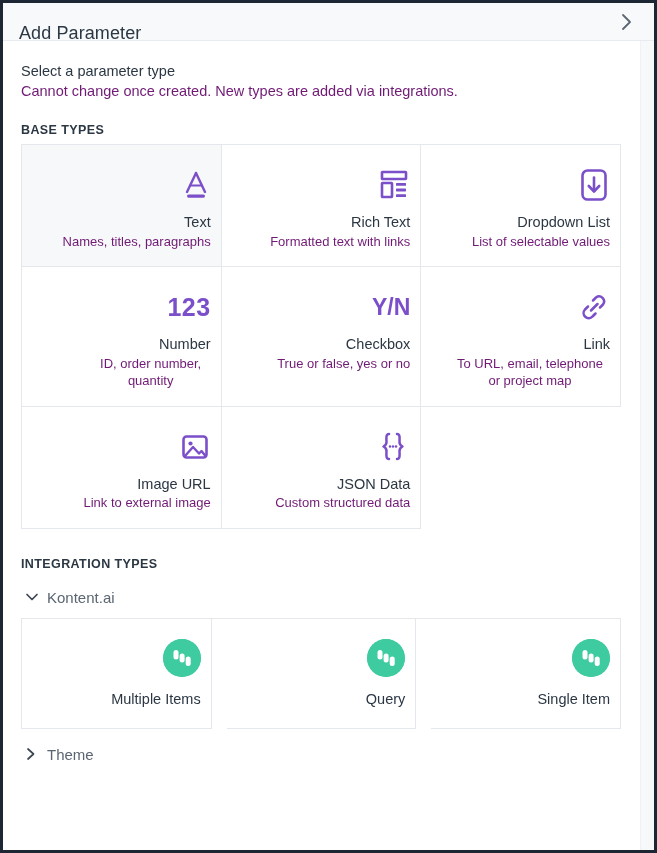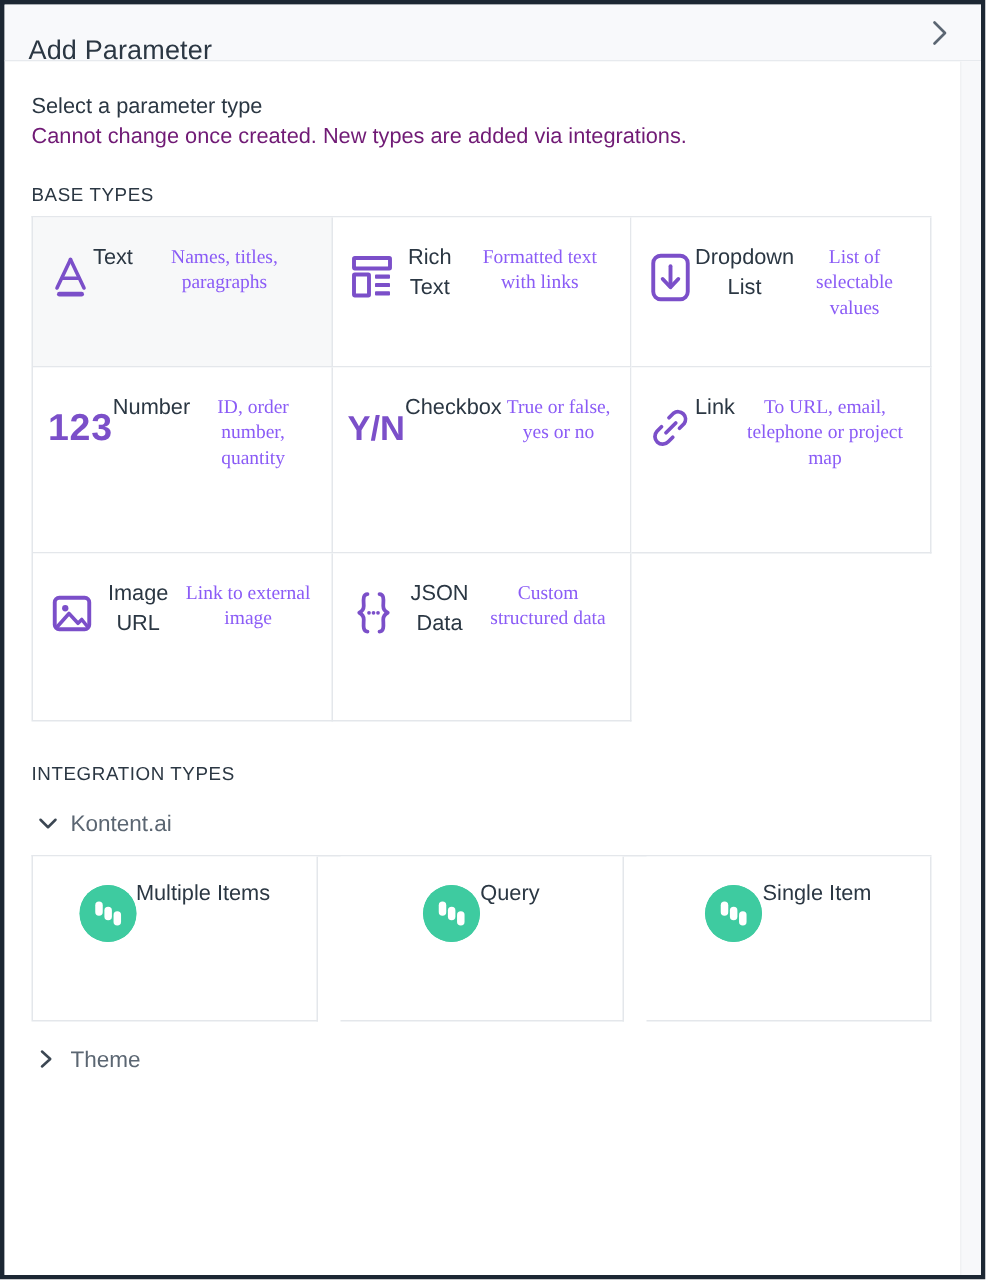--- a/index.html
+++ b/index.html
@@ -78,21 +78,21 @@
   }
   .intro-sub {
     font-size: 14.5px;
     color: #701a75;
     margin: 0 0 24px 0;
     font-weight: 400;
   }
 
   .section-label {
     font-size: 12.5px;
-    font-weight: normal;
+    font-weight: bold;
     color: #2b3743;
     letter-spacing: .4px;
     margin: 0 0 7px 0;
   }
 
   
   .grid {
     display: grid;
     grid-template-columns: repeat(3, 1fr);
     border-top: 1px solid #e4e7eb;
@@ -109,46 +109,45 @@
   .grid.base .card:nth-child(7),
   .grid.base .card:nth-child(8) { }
   .card {
     box-sizing: border-box;
     border-right: 1px solid #e4e7eb;
     border-bottom: 1px solid #e4e7eb;
     background: #ffffff;
     padding: 18px 10px 16px 10px;
     min-height: 100px;
     display: flex;
-    flex-direction: row;
-    align-items: flex-start;
+    flex-direction: column;
+    align-items: flex-end;
     justify-content: flex-start;
     cursor: pointer;
     text-align: center;
   }
   .card.selected { background: #f7f8f9; }
   .card .icon {
     height: 44px;
     display: flex;
     align-items: center;
     justify-content: center;
     margin-bottom: 6px;
   }
   .card .card-title {
     font-size: 14.5px;
     color: #2b3743;
     line-height: 1.35;
     margin-bottom: 1px;
   }
   .card .card-desc {
     font-size: 13px;
-    color: #8b5cf6;
+    color: #701a75;
     line-height: 1.3;
     max-width: 165px;
-    font-family: Liberation Serif, serif;
   }
   .grid.base { margin-bottom: 28px; }
   .grid.base .card.row3 { min-height: 112px; }
   .grid.base .card.blank {
     border-right: none;
     border-bottom: none;
     background: transparent;
     cursor: default;
   }
   .grid.base .card.r2 { min-height: 124px; }

